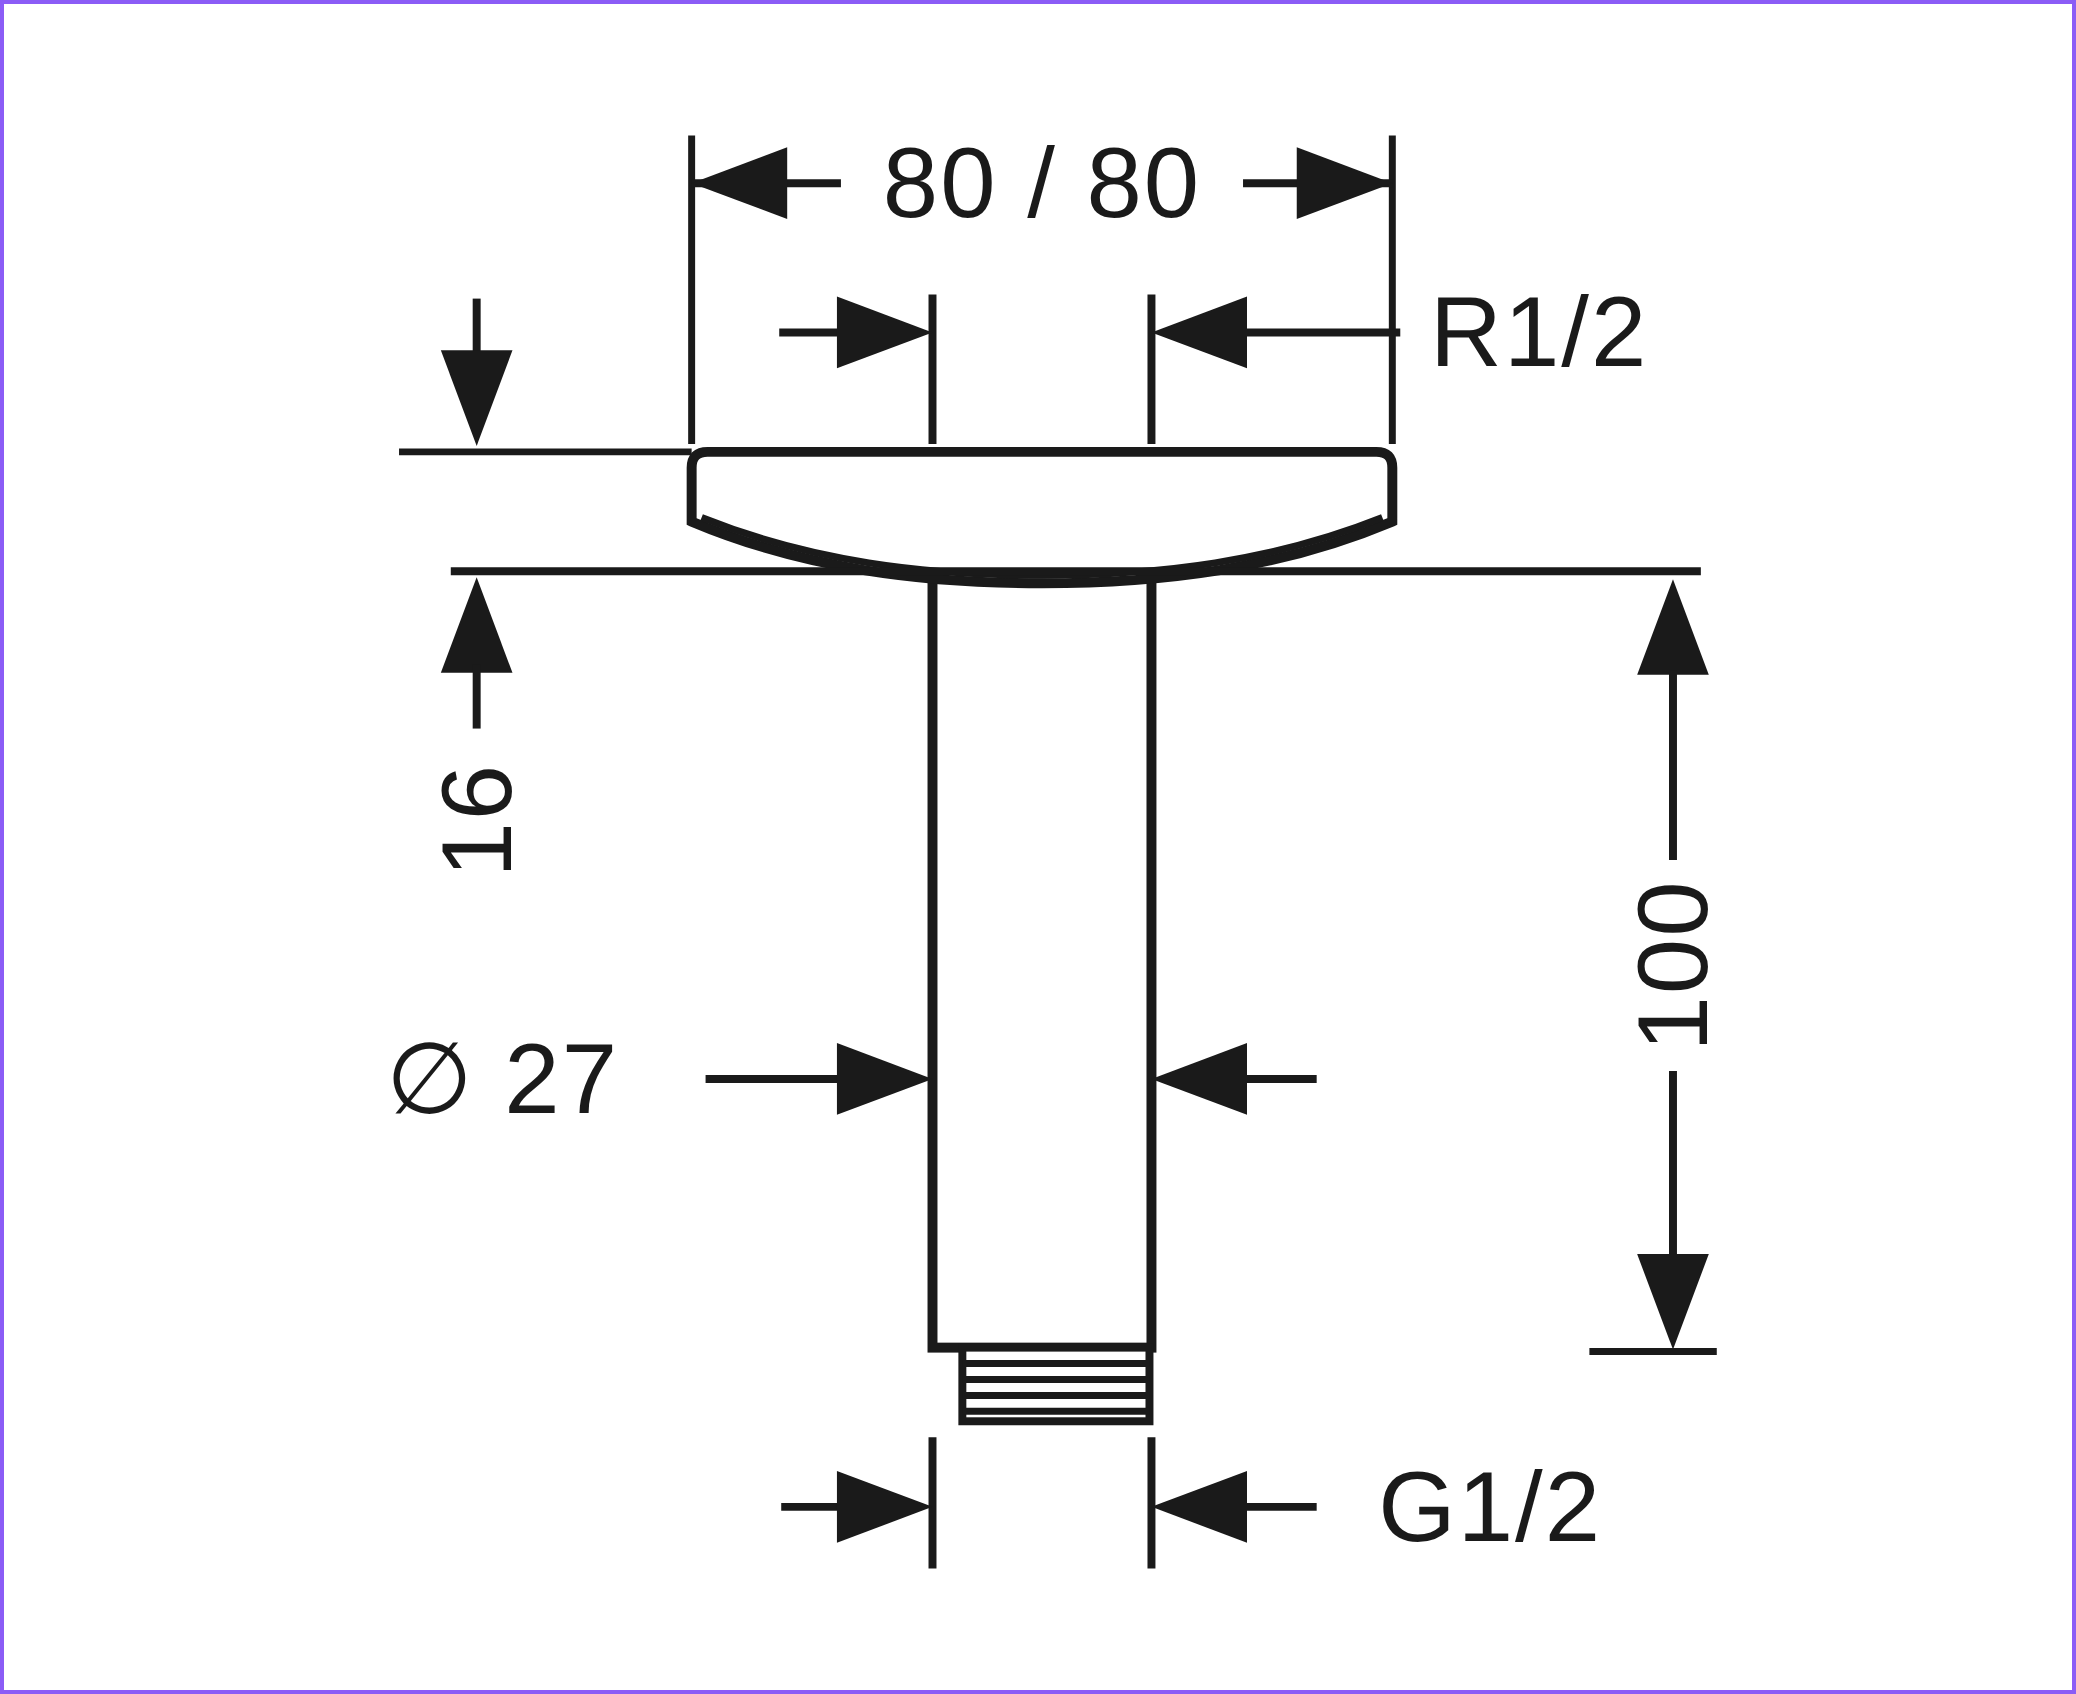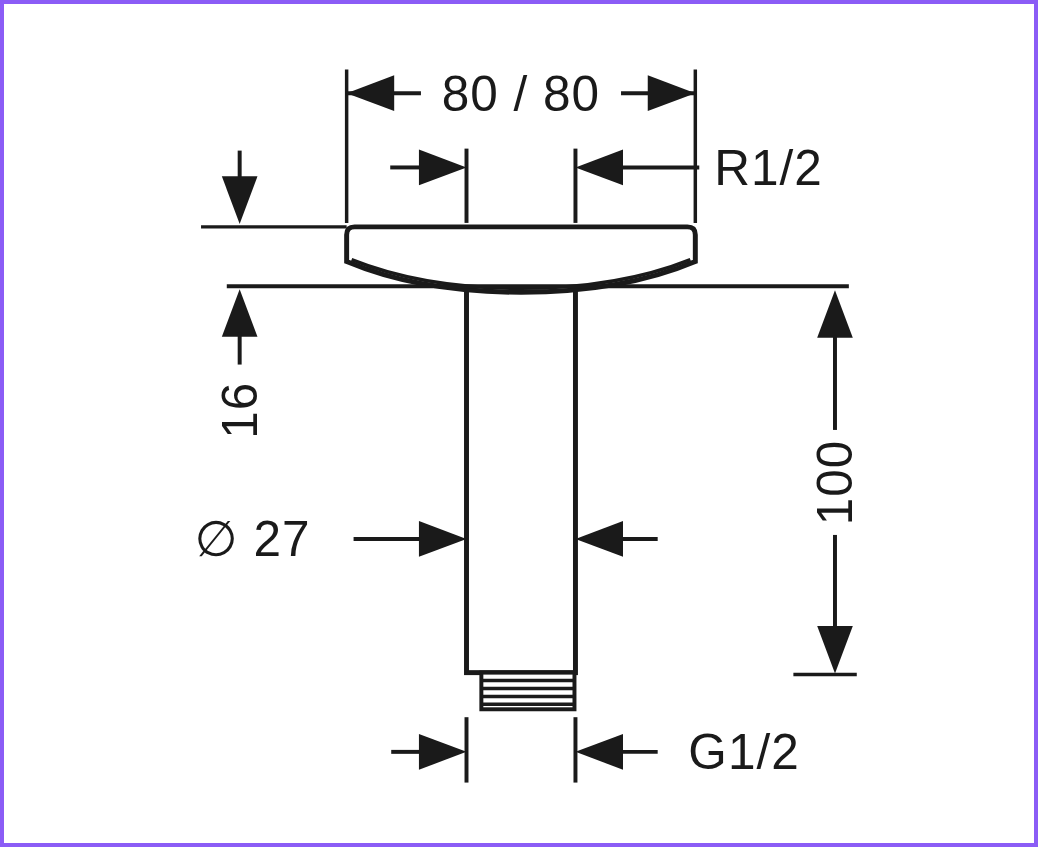--- a/index.html
+++ b/index.html
@@ -7,21 +7,21 @@
     padding: 0;
     background: #ffffff;
     font-family: "Liberation Sans", "DejaVu Sans", sans-serif;
   }
   .canvas {
     position: relative;
     width: 1038px;
     height: 847px;
     background: #ffffff;
     box-sizing: border-box;
-    border: 4px solid #8b5cf6;
+    border: 2px solid #8b5cf6;
     overflow: hidden;
   }
   svg { display: block; width: 100%; height: 100%; }
   .outline   { fill: #ffffff; stroke: #1a1a1a; stroke-width: 5; }
   .thinline  { stroke: #1a1a1a; stroke-width: 3.5; fill: none; }
   .dimline   { stroke: #1a1a1a; stroke-width: 4; fill: none; }
   .arrow     { fill: #1a1a1a; stroke: none; }
   .dimtext   {
     fill: #1a1a1a;
     font-size: 50px;

